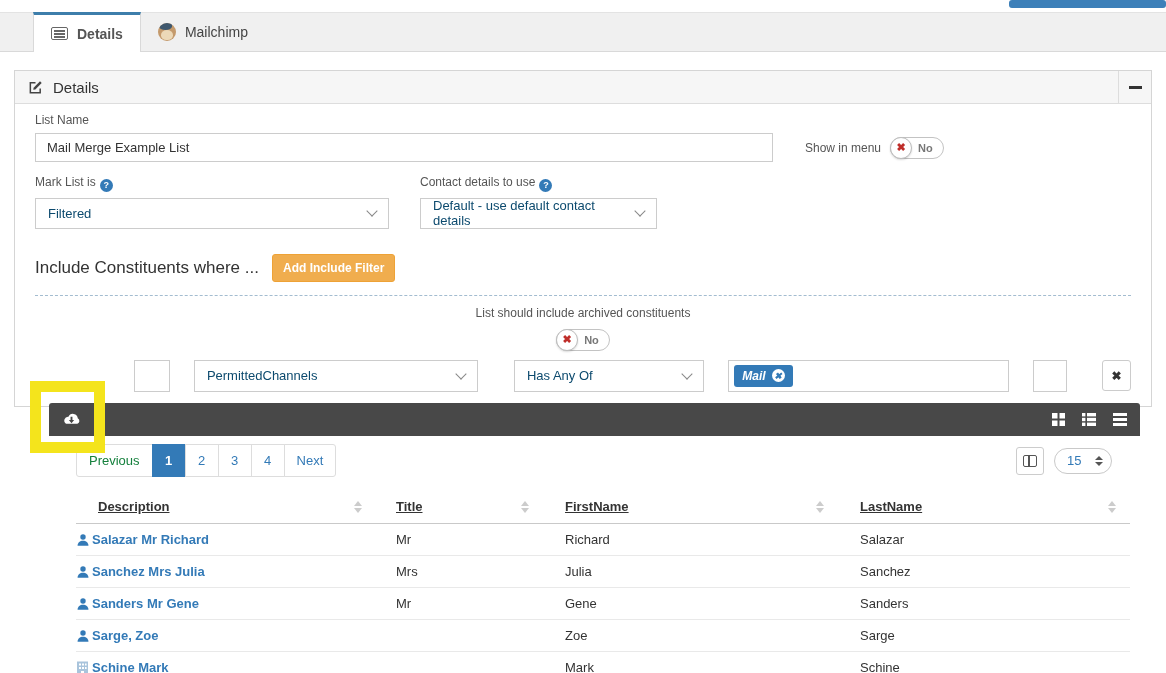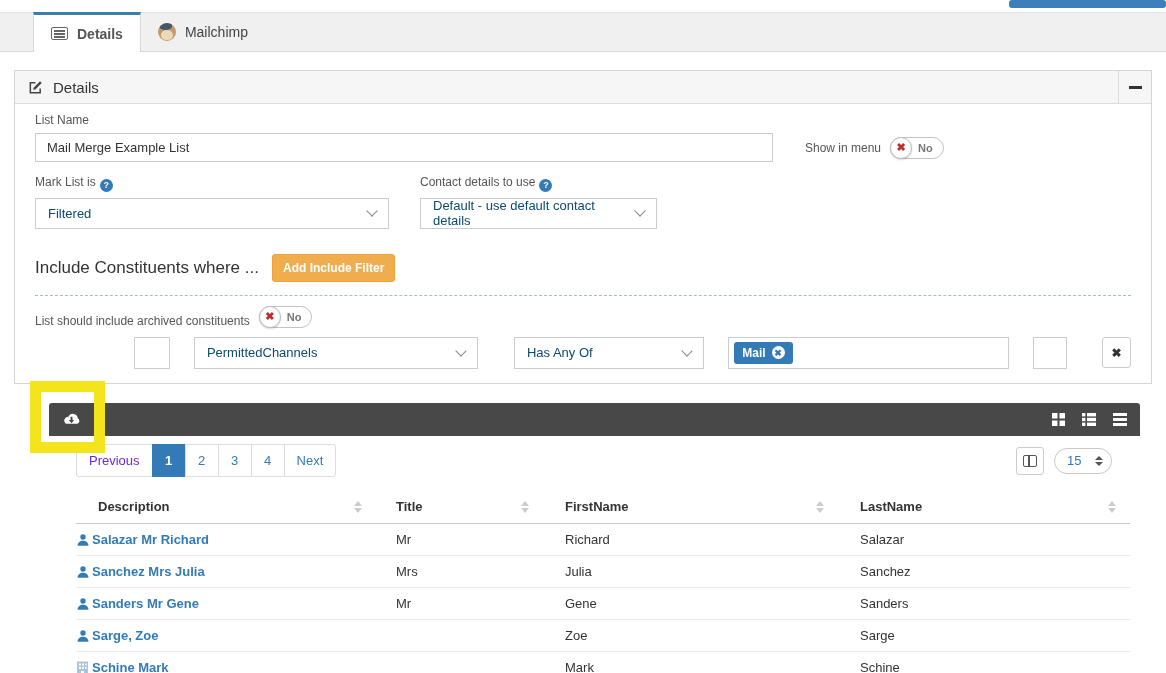--- a/index.html
+++ b/index.html
@@ -65,29 +65,29 @@
   .q-ico { display:inline-flex; width:13px; height:13px; border-radius:50%; background:#337ab7;
     color:#fff; font-size:9px; font-weight:bold; align-items:center; justify-content:center;
     vertical-align:-2px; margin-left:4px; }
 
   .include-row { display:flex; align-items:center; gap:13px; margin-top:25px; }
   .include-h { font-size:17px; color:#333; font-weight:normal; }
   .btn-orange { background:#f0ad4e; border:1px solid #eea236; color:#fff; font-weight:bold;
     font-size:12px; padding:6px 10px; border-radius:3px; cursor:pointer; font-family:inherit; }
 
   .dash-sep { border:none; border-top:1px dashed #a3bcd0; margin-top:13px; }
-  .archived-row { display:flex; align-items:flex-end; gap:9px; margin-top:10px; font-size:12px; color:#555; }
+  .archived-row { display:flex; align-items:center; gap:9px; margin-top:10px; font-size:12px; color:#555;flex-direction:column; }
 
   .filter-row { display:flex; align-items:center; gap:24px; margin-top:9px; margin-left:99px; }
   .box-sm { width:36px; height:32px; border:1px solid #ccc; background:#fff; }
   .sel-field { width:285px; height:32px; } .sel-op { width:191px; height:32px;margin-left:12px; }
   .tagfield { width:282px; height:32px; border:1px solid #ccc; background:#fff;
     display:flex; align-items:center; padding-left:5px; }
   .tag { background:#337ab7; color:#fff; font-size:12px; font-weight:bold; border-radius:3px;
-    padding:4px 8px; display:inline-flex; align-items:center; gap:6px; }
+    padding:4px 8px; display:inline-flex; align-items:center; gap:6px;font-style:italic; }
   .tag-x { width:13px; height:13px; border-radius:50%; background:#fff; color:#337ab7;
     font-size:9px; display:inline-flex; align-items:center; justify-content:center; cursor:pointer; }
   .box-sm2 { width:34px; height:32px; border:1px solid #ccc; background:#fff; }
   .xbtn { width:29px; height:31px; border:1px solid #ccc; border-radius:3px; background:#fff;
     margin-left:11px; display:flex; align-items:center; justify-content:center;
     font-size:12px; color:#333; font-weight:bold; cursor:pointer; }
 
   
   .grid { position:absolute; top:403px; left:49px; width:1091px; }
   .toolbar { height:33px; background:#484848; border-radius:3px 3px 0 0;
@@ -96,37 +96,37 @@
   .tb-ic { display:inline-flex; cursor:pointer; }
 
   .grid-content { margin:8px 10px 0 27px; }
   .pag-row { display:flex; align-items:center; }
   .pgroup { display:flex; }
   .pbtn { height:33px; min-width:34px; padding:0 12px; background:#fff; border:1px solid #ddd;
     margin-left:-1px; display:flex; align-items:center; justify-content:center;
     font-size:13px; color:#337ab7; cursor:pointer; }
   .pbtn.first { border-radius:3px 0 0 3px; margin-left:0; }
   .pbtn.last { border-radius:0 3px 3px 0; }
-  .pbtn.disabled { color:#6d28d9; }
+  .pbtn.disabled { color:#15803d; }
   .pbtn.active { background:#337ab7; border-color:#337ab7; color:#fff; font-weight:bold; }
 
   .pag-right { margin-left:auto; display:flex; align-items:center; gap:10px; margin-right:18px; }
   .colbtn { width:28px; height:28px; border:1px solid #ccc; border-radius:3px; background:#fff;
     display:flex; align-items:center; justify-content:center; cursor:pointer; }
   .col-ico { width:14px; height:12px; border:1.5px solid #555; border-radius:2px; position:relative; }
   .col-ico::before { content:""; position:absolute; left:4px; top:0; bottom:0; width:1.5px; background:#555; }
   .size-sel { width:58px; height:26px; border:1px solid #c9c9c9; border-radius:13px; background:#fff;
     display:flex; align-items:center; justify-content:space-between; padding:0 8px 0 12px;
     font-size:13px; color:#337ab7; cursor:pointer; }
   .spin { display:flex; flex-direction:column; gap:2px; }
   .spin i { width:0; height:0; border-left:4px solid transparent; border-right:4px solid transparent; display:block; }
   .spin .up { border-bottom:4px solid #555; } .spin .dn { border-top:4px solid #555; }
 
   table { width:100%; border-collapse:collapse; font-size:13px; margin-top:13px; table-layout:fixed; }
-  th { text-align:left; font-weight:bold; color:#333; padding:9px 0; border-bottom:1px solid #c9c9c9; }
+  th { text-align:left; font-weight:bold; color:#333; padding:9px 0; border-bottom:1px solid #c9c9c9;text-decoration:underline; }
   td { padding:8px 0; border-bottom:1px solid #e9e9e9; color:#333; }
   th.h-desc { padding-left:22px; }
   th.h-title, td.c-title { padding-left:20px; }
   th.h-first, td.c-first { padding-left:22px; }
   th.h-last,  td.c-last  { padding-left:22px; }
   .sort { float:right; margin-right:14px; display:inline-flex; flex-direction:column; gap:2px; margin-top:2px; }
   .sort i { width:0; height:0; border-left:4px solid transparent; border-right:4px solid transparent; display:block; }
   .sort .up { border-bottom:5px solid #ccc; } .sort .dn { border-top:5px solid #ccc; }
   .desc-cell { display:flex; align-items:center; gap:2px; }
   .row-link { color:#337ab7; font-weight:bold; text-decoration:none; cursor:pointer; }

